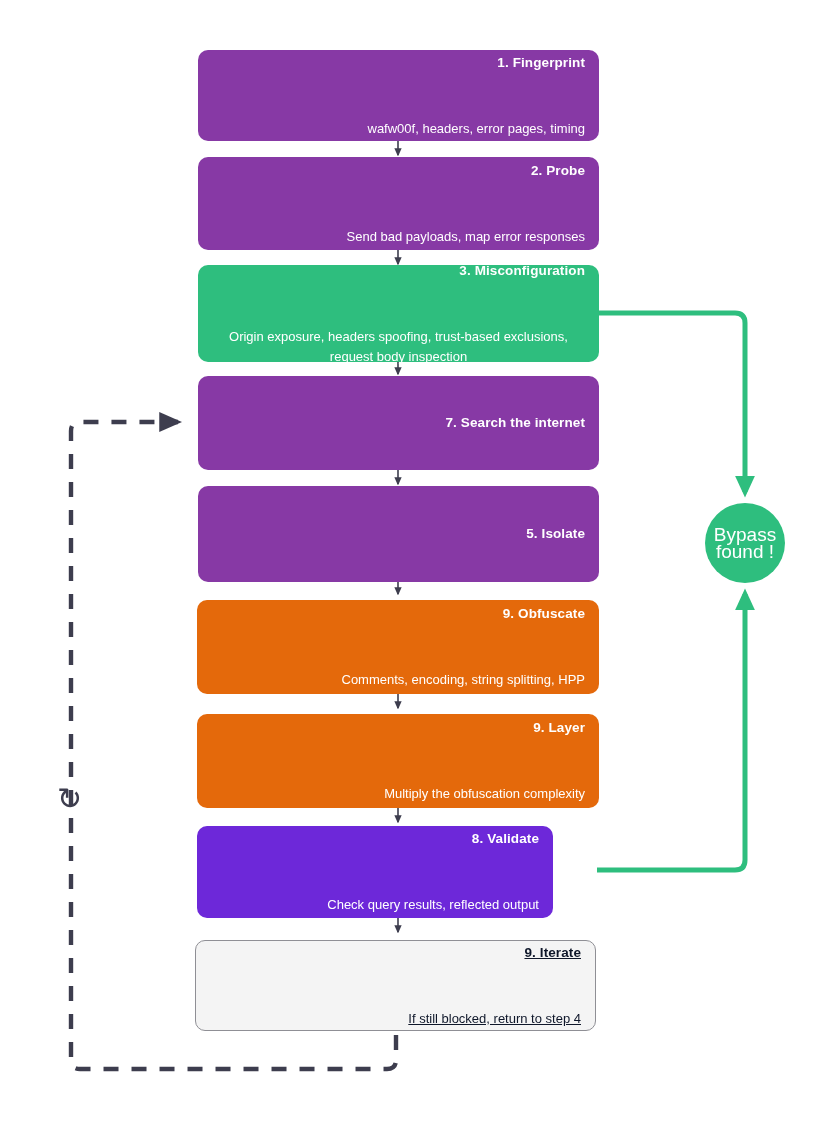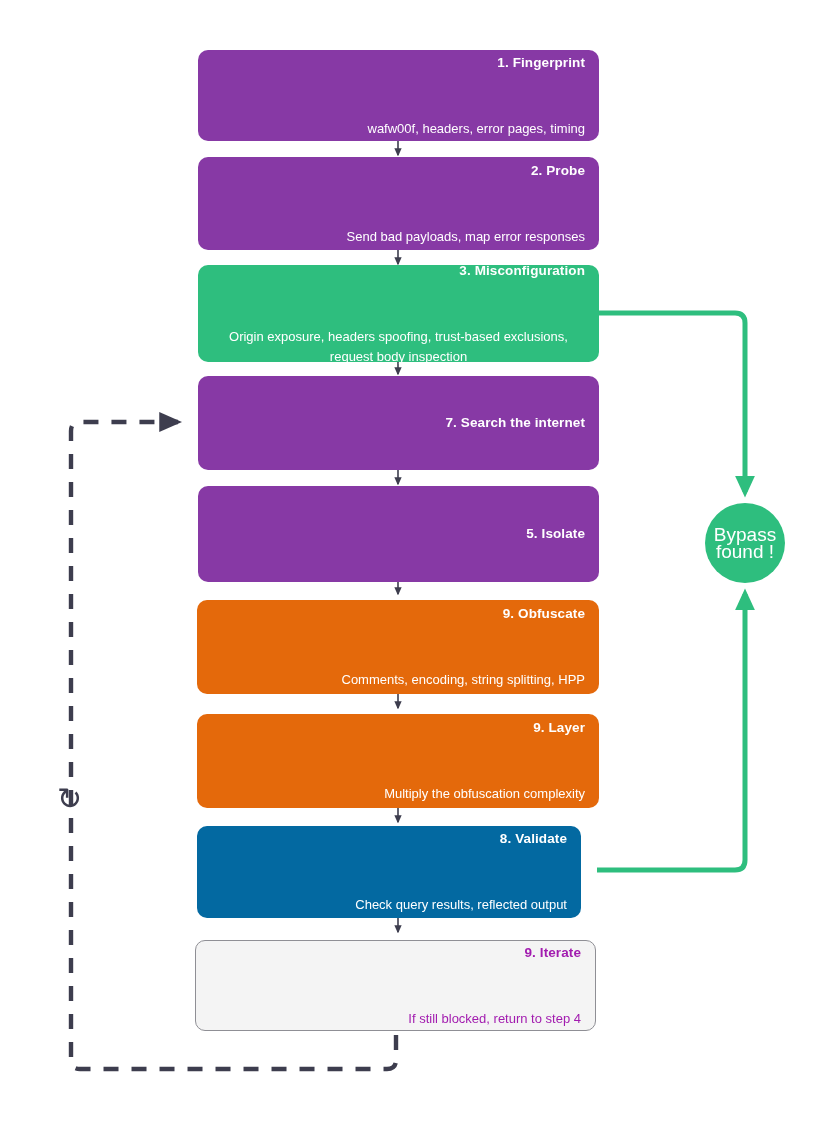--- a/index.html
+++ b/index.html
@@ -47,21 +47,22 @@
     letter-spacing: 0.1px;
   }
   .node .desc {
     font-size: 13px;
     font-weight: normal;
     line-height: 20px;
   }
   .node.plain {
     background: #f4f4f4;
     border: 1.3px solid #8f8f95;
-    color: #a21caf;
+    color: #0f172a;
+    text-decoration: underline;
   }
   .terminal {
     position: absolute;
     box-sizing: border-box;
     border-radius: 50%;
     display: flex;
     align-items: center;
     justify-content: center;
     text-align: center;
     color: #ffffff;
@@ -139,21 +140,21 @@
   <div class="node" style="left:197px; top:600px; width:402px; height:94px; background:#E4690B;">
     <div class="title">9. Obfuscate</div>
     <div class="desc">Comments, encoding, string splitting, HPP</div>
   </div>
 
   <div class="node" style="left:197px; top:714px; width:402px; height:94px; background:#E4690B;">
     <div class="title">9. Layer</div>
     <div class="desc">Multiply the obfuscation complexity</div>
   </div>
 
-  <div class="node" style="left:197px; top:826px; width:384px; height:92px; background:#0369a1;">
+  <div class="node" style="left:197px; top:826px; width:356px; height:92px; background:#6d28d9;">
     <div class="title">8. Validate</div>
     <div class="desc">Check query results, reflected output</div>
   </div>
 
   <div class="node plain" style="left:195px; top:940px; width:401px; height:91px;">
     <div class="title">9. Iterate</div>
     <div class="desc">If still blocked, return to step 4</div>
   </div>
 
   <div class="terminal" style="left:705px; top:503px; width:80px; height:80px; background:#2EBE7E;">

